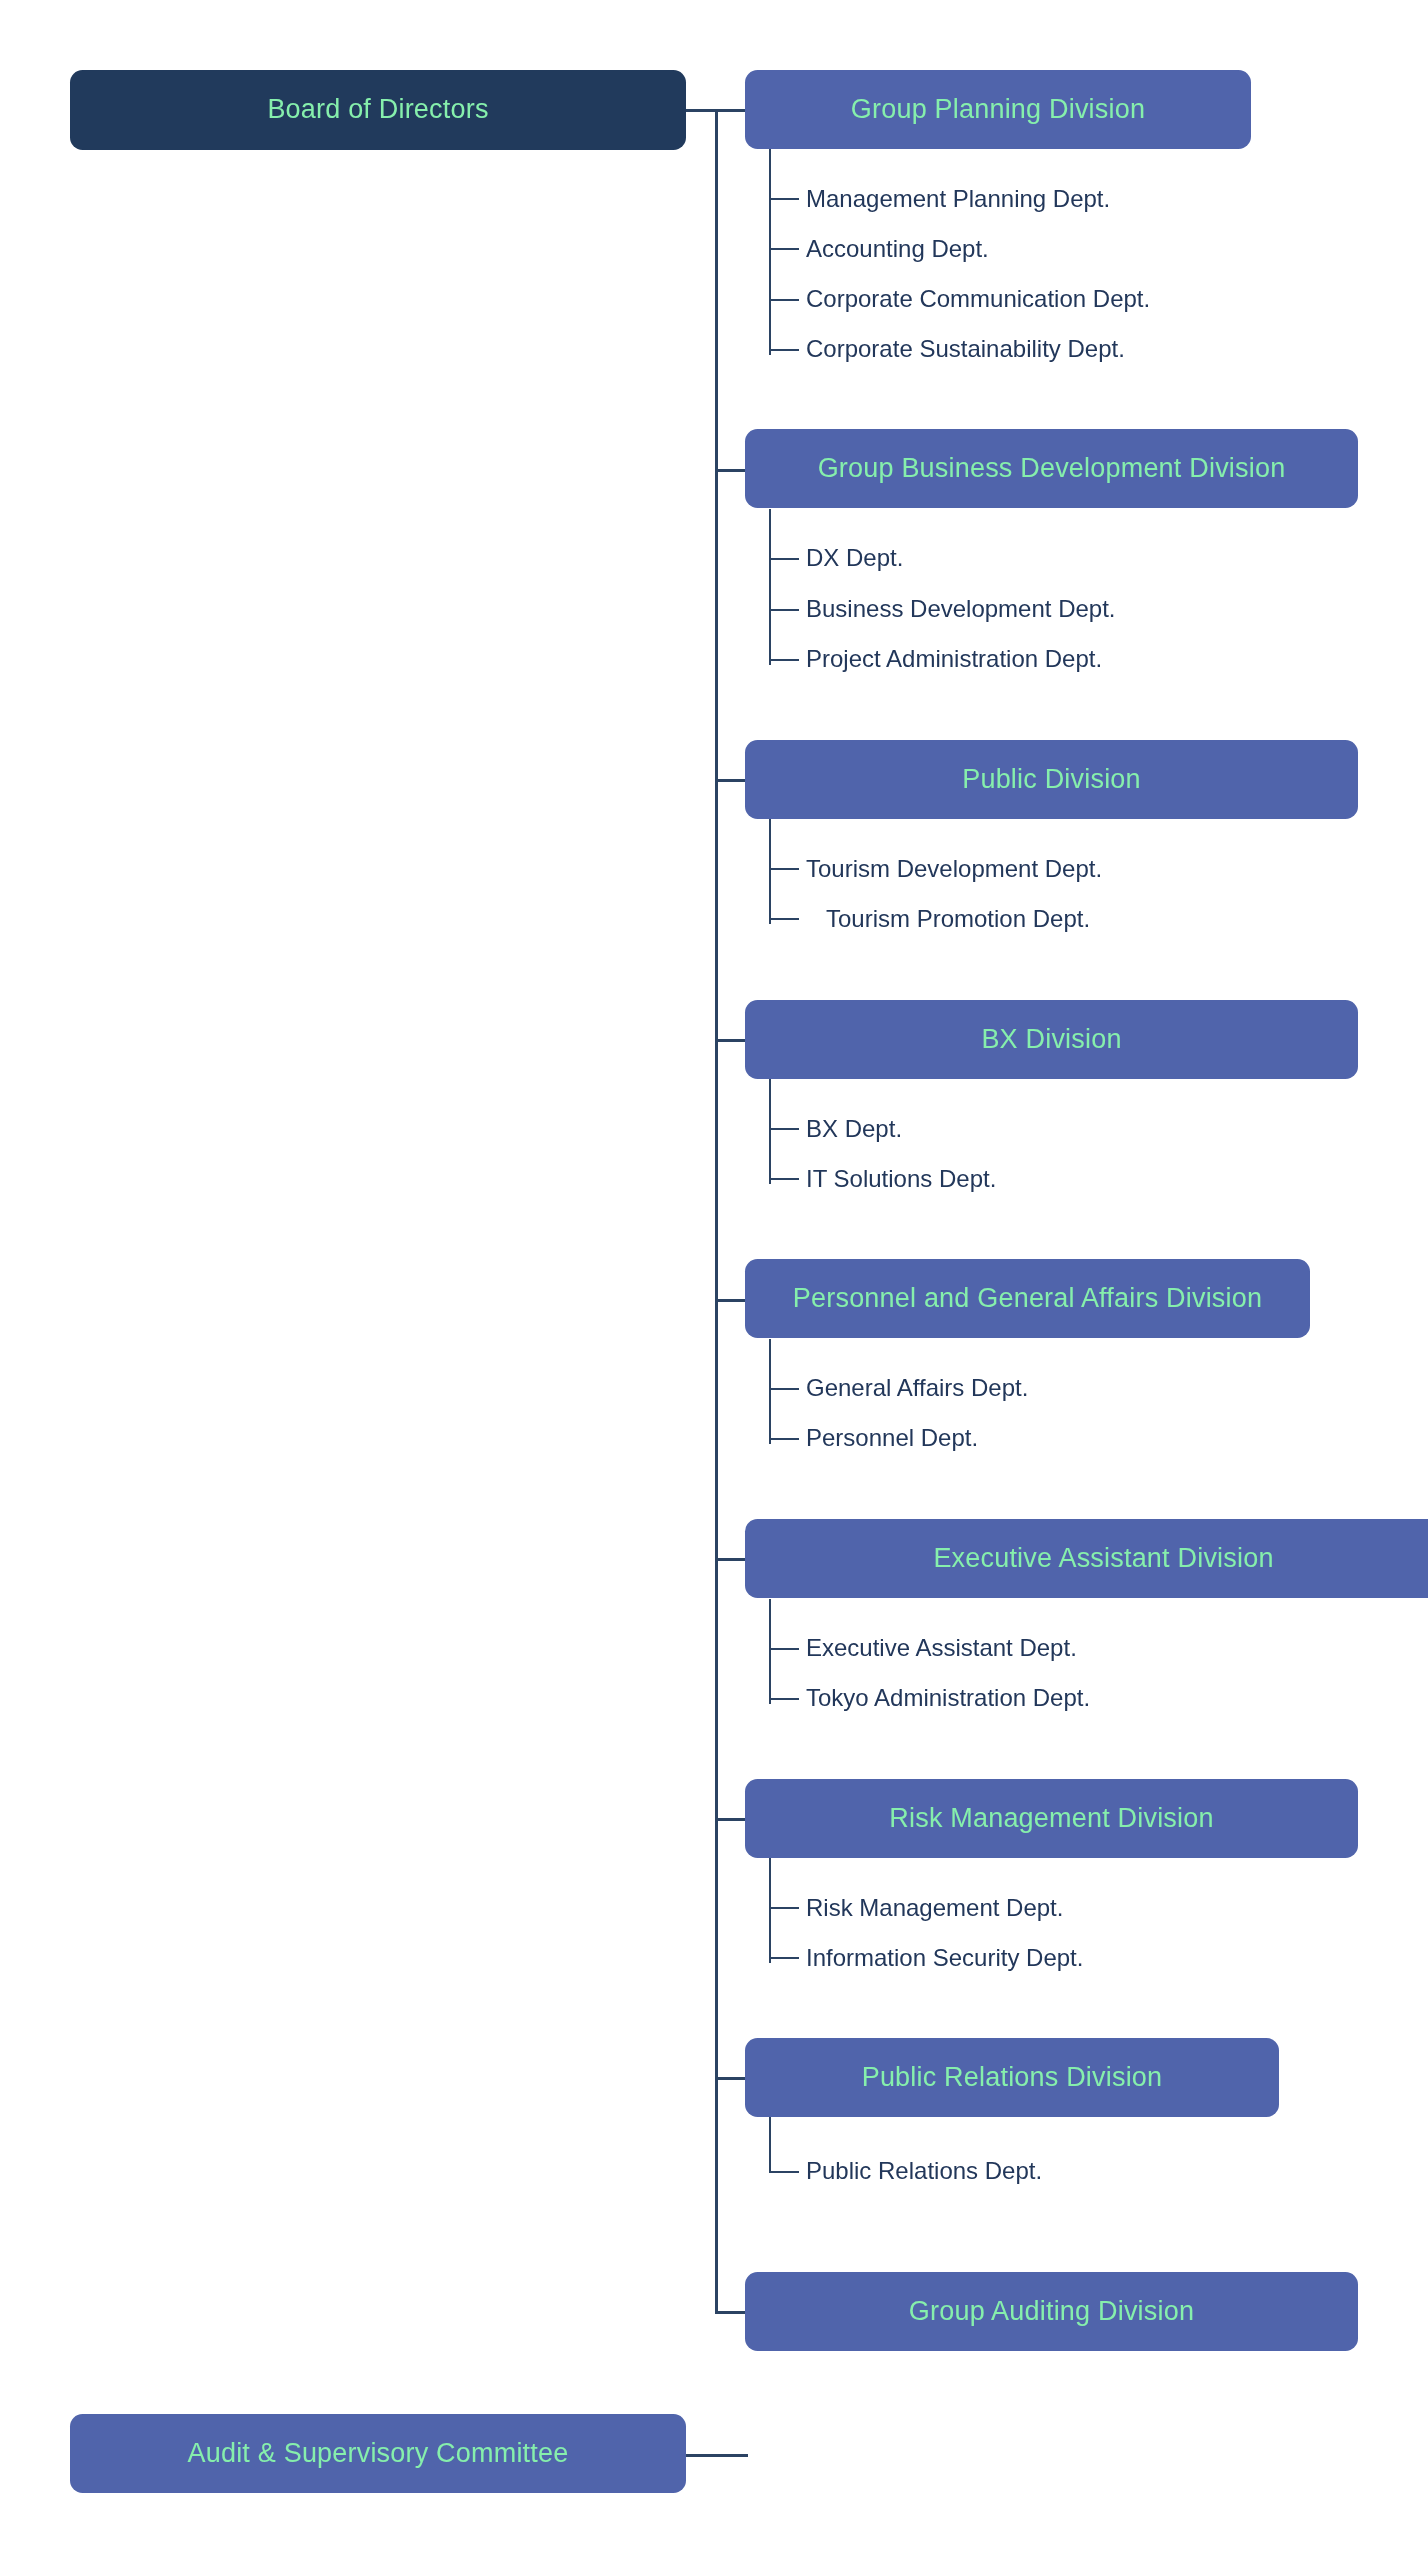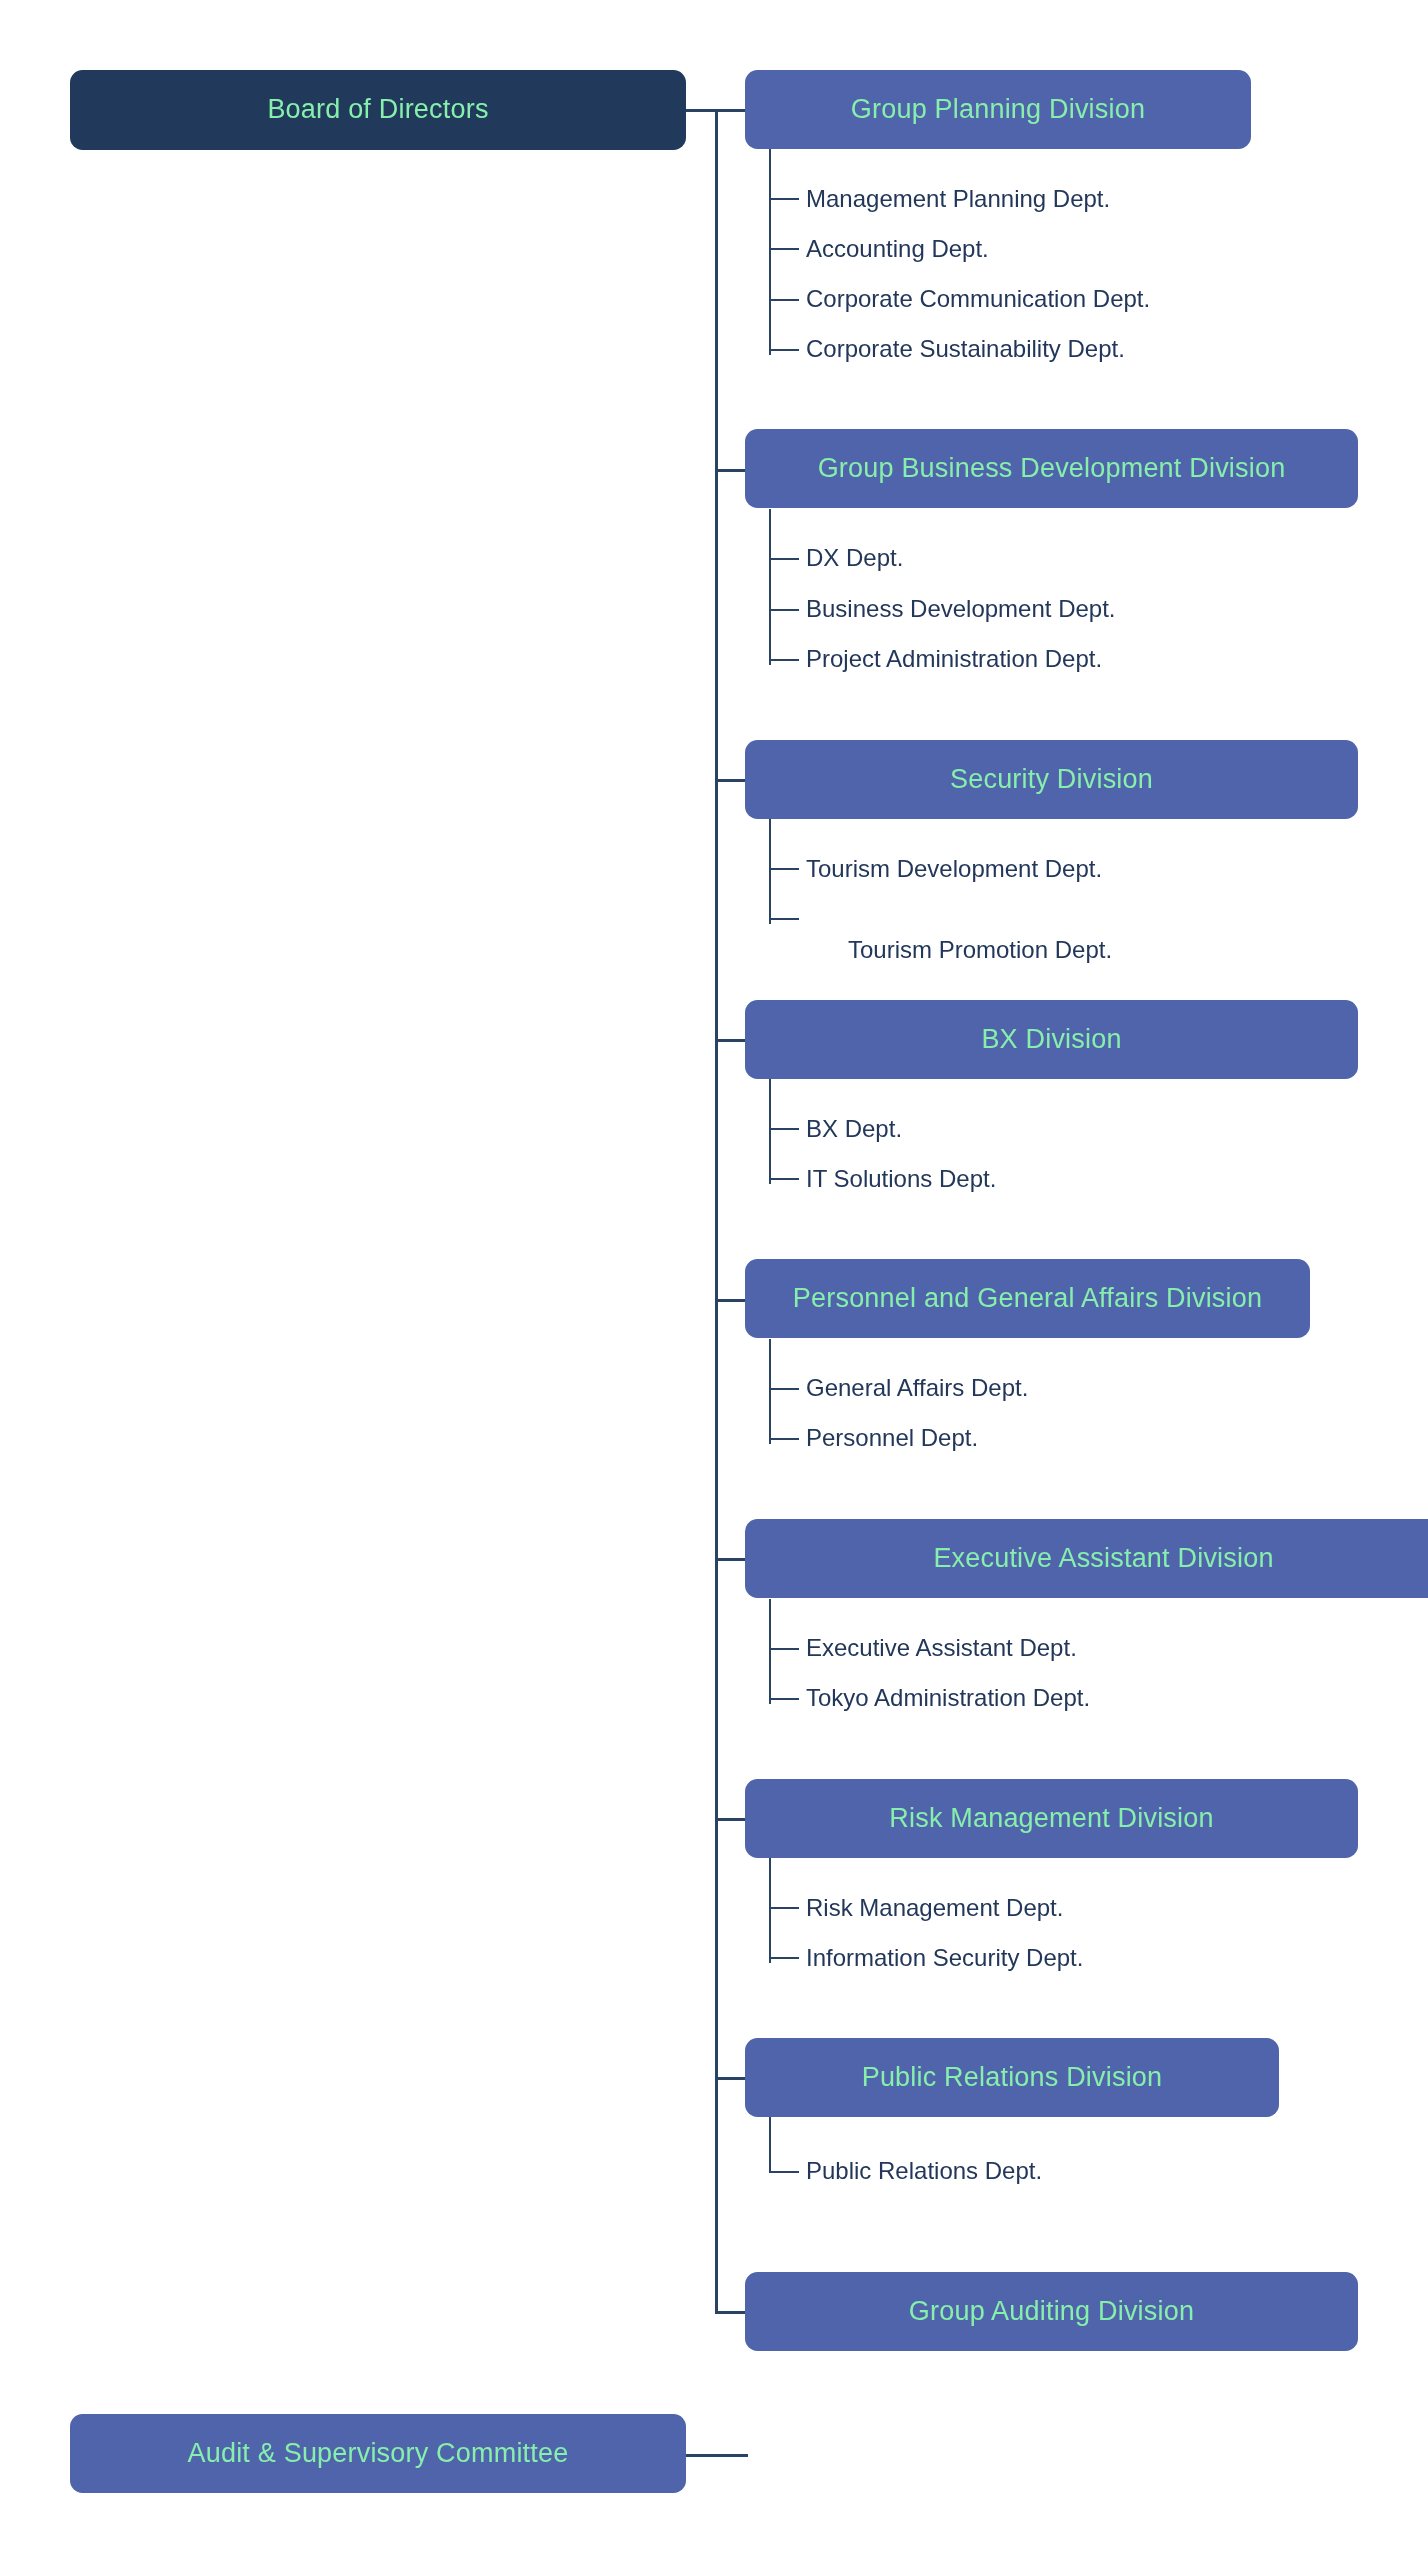--- a/index.html
+++ b/index.html
@@ -116,27 +116,27 @@
   <div class="sub-v" style="left:769px; top:509px; height:156px;"></div>
   <div class="sub-h" style="left:769px; top:558px; width:30px;"></div>
   <div class="dept-label" style="left:806px; top:546px;">DX Dept.</div>
   <div class="sub-h" style="left:769px; top:609px; width:30px;"></div>
   <div class="dept-label" style="left:806px; top:597px;">Business Development Dept.</div>
   <div class="sub-h" style="left:769px; top:659px; width:30px;"></div>
   <div class="dept-label" style="left:806px; top:647px;">Project Administration Dept.</div>
 
   <div class="line-h" style="left:715px; top:779px; width:32px;"></div>
   <div class="box box-blue" style="left:745px; top:740px; width:613px; height:79px;">
-    <span class="box-label">Security Division</span>
+    <span class="box-label">Public Division</span>
   </div>
   <div class="sub-v" style="left:769px; top:819px; height:105px;"></div>
   <div class="sub-h" style="left:769px; top:868px; width:30px;"></div>
   <div class="dept-label" style="left:806px; top:857px;">Tourism Development Dept.</div>
   <div class="sub-h" style="left:769px; top:918px; width:30px;"></div>
-  <div class="dept-label" style="left:848px; top:907px;margin-top:31px;">Tourism Promotion Dept.</div>
+  <div class="dept-label" style="left:826px; top:907px;">Tourism Promotion Dept.</div>
 
   <div class="line-h" style="left:715px; top:1039px; width:32px;"></div>
   <div class="box box-blue" style="left:745px; top:1000px; width:613px; height:79px;">
     <span class="box-label">BX Division</span>
   </div>
   <div class="sub-v" style="left:769px; top:1079px; height:105px;"></div>
   <div class="sub-h" style="left:769px; top:1128px; width:30px;"></div>
   <div class="dept-label" style="left:806px; top:1117px;">BX Dept.</div>
   <div class="sub-h" style="left:769px; top:1178px; width:30px;"></div>
   <div class="dept-label" style="left:806px; top:1167px;">IT Solutions Dept.</div>

